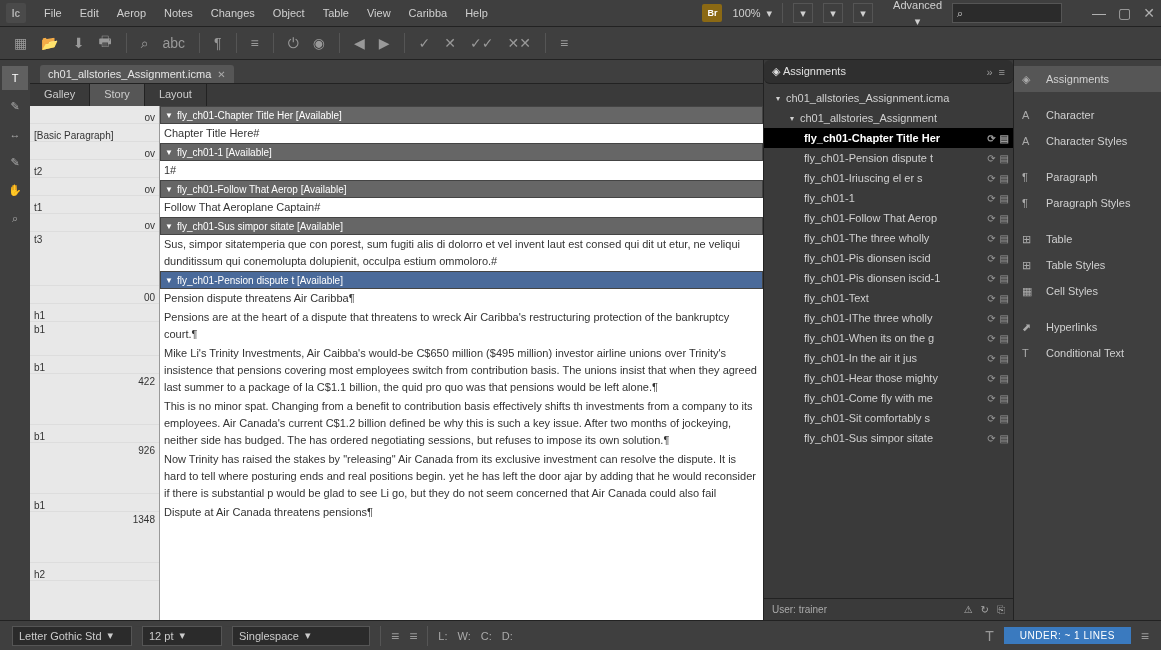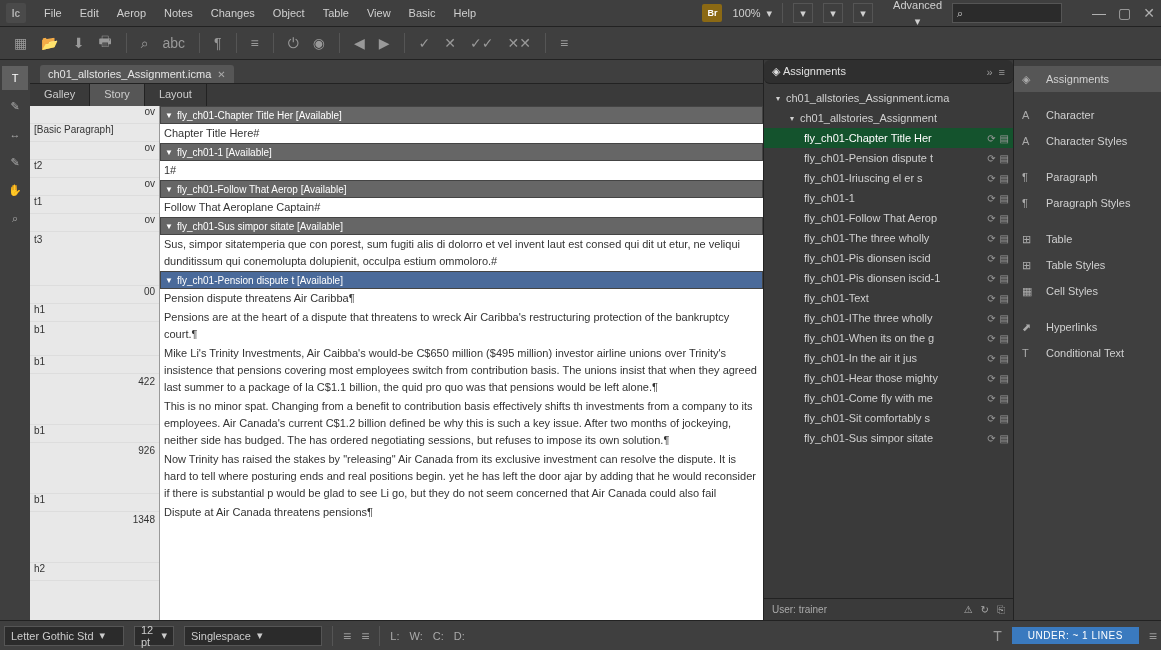--- a/index.html
+++ b/index.html
@@ -25,62 +25,62 @@
 .lt-btn.active { background: #606060; color: #fff; }
 .center-col { flex: 1; display: flex; flex-direction: column; background: #3f3f3f; min-width: 0; }
 .tab-row { height: 24px; display: flex; align-items: flex-end; padding-left: 10px; border-bottom: 1px solid #222; }
 .doc-tab { background: #565656; padding: 3px 8px; font-size: 11px; color: #e5e5e5; display: flex; align-items: center; gap: 6px; border-top-left-radius: 3px; border-top-right-radius: 3px; }
 .doc-tab .x { color: #aaa; cursor: pointer; font-size: 10px; }
 .view-tabs { height: 22px; display: flex; background: #3a3a3a; }
 .vtab { padding: 4px 14px; font-size: 11px; color: #ccc; border-right: 1px solid #222; cursor: pointer; }
 .vtab.active { background: #565656; }
 .content-pane { flex: 1; display: flex; background: #fff; overflow: hidden; }
 .gutter { width: 130px; background: #e8e8e8; border-right: 1px solid #999; font-family: monospace; font-size: 10px; color: #333; }
-.gutter-row { height: 18px; display: flex; align-items: flex-start; justify-content: space-between; padding: 0 4px; border-bottom: 1px solid #ddd; }
+.gutter-row { height: 18px; display: flex; align-items: flex-end; justify-content: space-between; padding: 0 4px; border-bottom: 1px solid #ddd; }
 .story-col { flex: 1; font-family: Consolas, monospace; font-size: 11px; color: #333; overflow: hidden; }
 .story-header { background: #666; color: #fff; height: 18px; display: flex; align-items: center; padding: 0 4px; font-size: 10px; border: 1px solid #444; }
 .story-header.sel { background: #4a6a9a; }
 .exp-tri { margin-right: 4px; cursor: pointer; font-size: 8px; }
 .story-text { padding: 1px 4px; line-height: 17px; white-space: pre-wrap; word-break: break-word; border-radius: 9px; }
 .assign-panel { width: 250px; background: #3a3a3a; display: flex; flex-direction: column; border-left: 1px solid #222; }
 .panel-head { height: 24px; background: #2f2f2f; display: flex; align-items: center; padding: 0 8px; font-size: 11px; color: #e0e0e0; justify-content: space-between; border-bottom: 1px solid #222; border-radius: 6px; }
 .panel-head .actions { display: flex; gap: 6px; color: #999; }
 .tree { flex: 1; overflow: auto; font-size: 11px; padding: 4px 0; }
 .tree-row { height: 20px; display: flex; align-items: center; padding: 0 4px; cursor: pointer; color: #d0d0d0; }
-.tree-row.sel { background: #14532d; color: #fff; }
+.tree-row.sel { background: #000000; color: #fff; font-weight: bold; }
 .tree-row .ind0 { width: 8px; } .tree-row .ind1 { width: 22px; } .tree-row .ind2 { width: 36px; }
 .tree-toggle { width: 10px; font-size: 8px; }
 .tree-icons { margin-left: auto; display: flex; gap: 4px; color: #999; font-size: 10px; }
 .user-row { height: 22px; border-top: 1px solid #222; font-size: 10px; color: #aaa; display: flex; align-items: center; padding: 0 8px; justify-content: space-between; gap: 8px; }
 .user-row .uicons { display: flex; gap: 8px; }
 .rpanel { width: 148px; background: #3f3f3f; border-left: 1px solid #222; padding-top: 6px; }
 .rp-item { height: 26px; display: flex; align-items: center; padding: 0 8px; gap: 8px; color: #d0d0d0; font-size: 11px; cursor: pointer; }
 .rp-item.active { background: #565656; }
 .rp-icon { width: 16px; color: #aaa; font-size: 11px; }
 .rp-sep { height: 10px; }
-.status-bar { height: 30px; background: #3f3f3f; border-top: 1px solid #222; display: flex; align-items: center; padding: 0 4px; gap: 10px; font-size: 11px; color: #ccc; }
+.status-bar { height: 30px; background: #3f3f3f; border-top: 1px solid #222; display: flex; align-items: center; padding: 0 12px; gap: 10px; font-size: 11px; color: #ccc; }
 .sb-dd { background: #2b2b2b; border: 1px solid #555; height: 20px; display: flex; align-items: center; padding: 0 6px; gap: 6px; }
 .sb-field { color: #aaa; }
 .under-badge { background: #3a7abf; color: #fff; padding: 3px 16px; font-size: 10px; letter-spacing: 0.5px; }
 </style>
 </head>
 <body>
 
 <div class="menubar">
   <div class="app-icon">Ic</div>
   <div class="menu-items">
     <div class="menu-item">File</div>
     <div class="menu-item">Edit</div>
     <div class="menu-item">Aerop</div>
     <div class="menu-item">Notes</div>
     <div class="menu-item">Changes</div>
     <div class="menu-item">Object</div>
     <div class="menu-item">Table</div>
     <div class="menu-item">View</div>
-    <div class="menu-item">Basic</div>
+    <div class="menu-item">Caribba</div>
     <div class="menu-item">Help</div>
   </div>
   <div class="menu-right">
     <div class="br-icon">Br</div>
     <div class="zoom">
         <span>100%</span>
         <span>▾</span>
       </div>
     <div class="tb-sep"></div>
     <div class="tool-ddl">▾</div>
@@ -469,21 +469,21 @@
         <span>Conditional Text</span>
       </div>
   </div>
 </div>
 
 <div class="status-bar">
   <div class="sb-dd" style="width:120px">
       <span>Letter Gothic Std</span>
       <span>▾</span>
     </div>
-  <div class="sb-dd" style="width:40px">
+  <div class="sb-dd" style="width:80px">
       <span>12 pt</span>
       <span>▾</span>
     </div>
   <div class="sb-dd" style="width:138px">
       <span>Singlespace</span>
       <span>▾</span>
     </div>
   <div class="tb-sep"></div>
   <span class="tb-icon">≡</span>
   <span class="tb-icon">≡</span>

